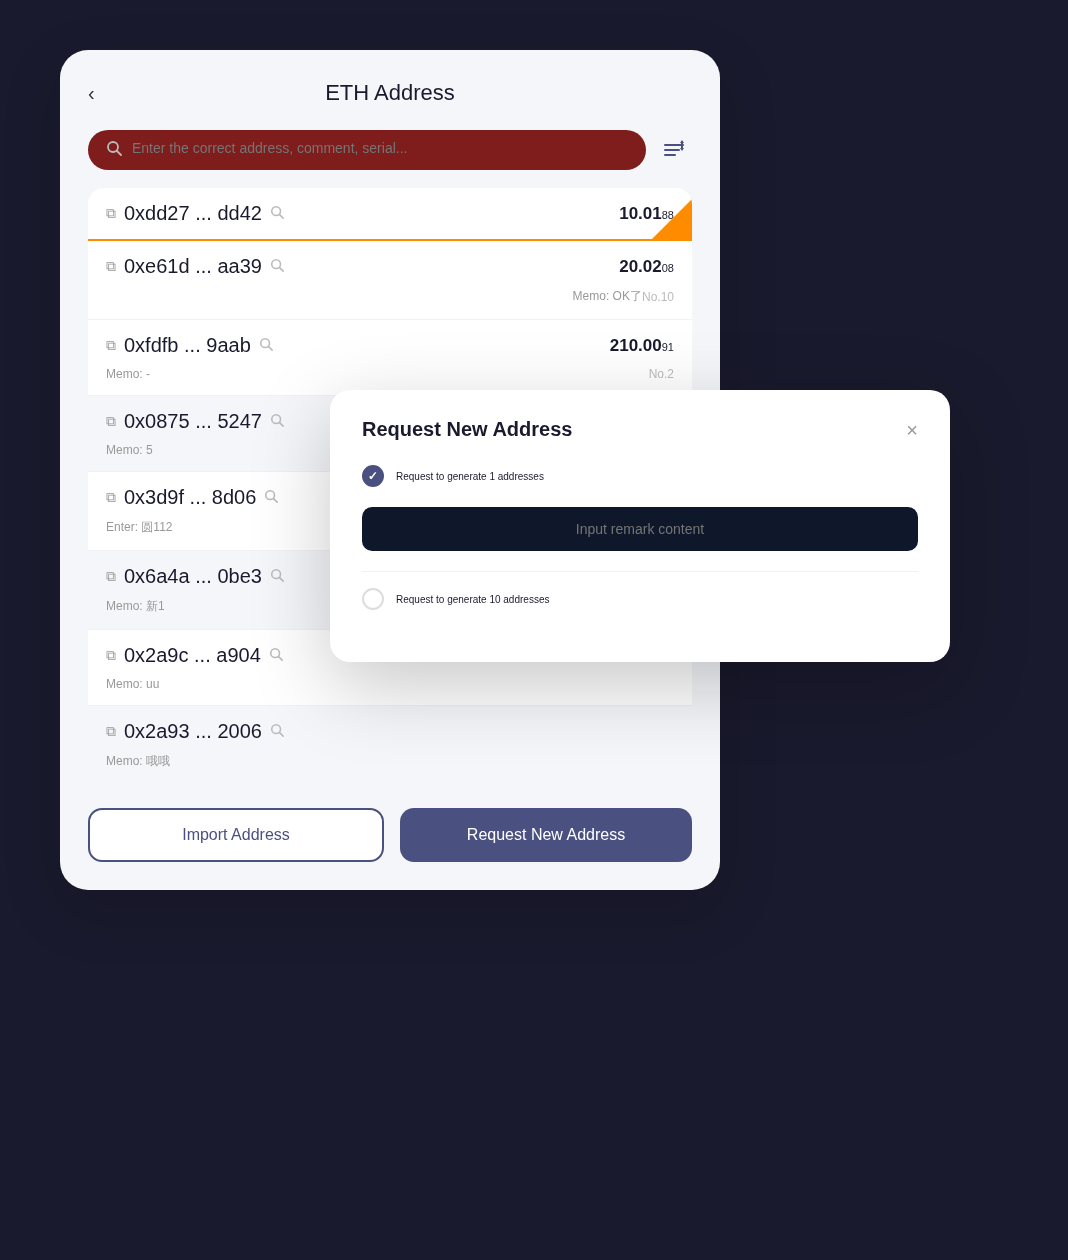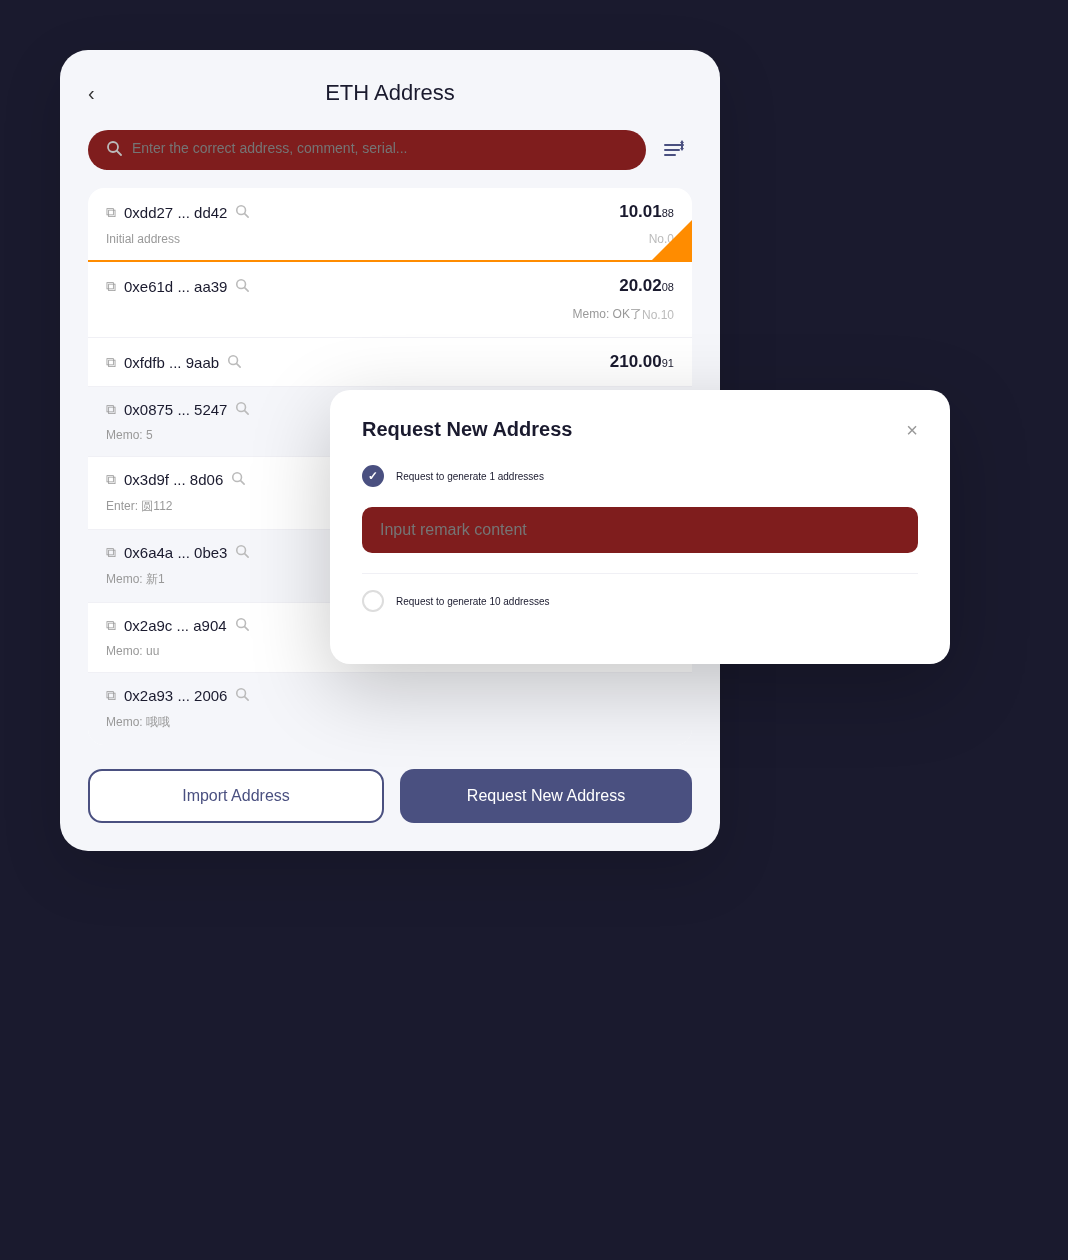--- a/index.html
+++ b/index.html
@@ -135,21 +135,21 @@
       gap: 8px;
     }
 
     .copy-icon {
       color: #999;
       font-size: 14px;
       cursor: pointer;
     }
 
     .address-text {
-      font-size: 15px;
+      font-size: 20px;
       font-weight: 500;
       color: #1a1a2e;
     }
 
     .search-addr-icon {
       color: #999;
       font-size: 14px;
       cursor: pointer;
     }
 
@@ -292,26 +292,27 @@
     .radio-label {
       font-size: 10px;
       color: #1a1a2e;
     }
 
     .remark-input {
       width: 100%;
       padding: 14px 18px;
       border: none;
       border-radius: 10px;
-      background: #7f1d1d;
-      font-size: 16px;
+      background: #0f172a;
+      font-size: 14px;
       color: #999;
       outline: none;
       margin-top: 4px;
       margin-bottom: 16px;
+      text-align: center;
     }
 
     .divider {
       height: 1px;
       background: #f0f0f5;
       margin: 4px 0 16px;
     }
   </style>
 </head>
 <body>
@@ -358,24 +359,20 @@
               <svg width="14" height="14" viewBox="0 0 16 16" fill="none">
                 <circle cx="7" cy="7" r="5" stroke="#bbb" stroke-width="1.8"></circle>
                 <line x1="11" y1="11" x2="15" y2="15" stroke="#bbb" stroke-width="1.8" stroke-linecap="round"></line>
               </svg>
             </span>
           </div>
           <div class="amount-right">
             <span class="amount-main">10.01<span class="amount-decimal">88</span></span>
           </div>
         </div>
-        <div class="address-row" style="margin-top:6px;">
-          <span class="memo-text">Initial address</span>
-          <span class="no-label">No.0</span>
-        </div>
         <div class="orange-corner"></div>
       </div>
 
       <div class="address-item">
         <div class="address-row">
           <div class="address-left">
             <span class="copy-icon">⧉</span>
             <span class="address-text">0xe61d ... aa39</span>
             <span class="search-addr-icon">
               <svg width="14" height="14" viewBox="0 0 16 16" fill="none">
@@ -403,20 +400,24 @@
               <svg width="14" height="14" viewBox="0 0 16 16" fill="none">
                 <circle cx="7" cy="7" r="5" stroke="#bbb" stroke-width="1.8"></circle>
                 <line x1="11" y1="11" x2="15" y2="15" stroke="#bbb" stroke-width="1.8" stroke-linecap="round"></line>
               </svg>
             </span>
           </div>
           <div class="amount-right">
             <span class="amount-main">210.00<span class="amount-decimal">91</span></span>
           </div>
         </div>
+        <div class="address-row" style="margin-top:6px;">
+          <span class="memo-text">Memo: -</span>
+          <span class="no-label">No.2</span>
+        </div>
       </div>
 
       <div class="address-item" style="background:#f5f6fa;">
         <div class="address-row">
           <div class="address-left">
             <span class="copy-icon">⧉</span>
             <span class="address-text">0x0875 ... 5247</span>
             <span class="search-addr-icon">
               <svg width="14" height="14" viewBox="0 0 16 16" fill="none">
                 <circle cx="7" cy="7" r="5" stroke="#bbb" stroke-width="1.8"></circle>

